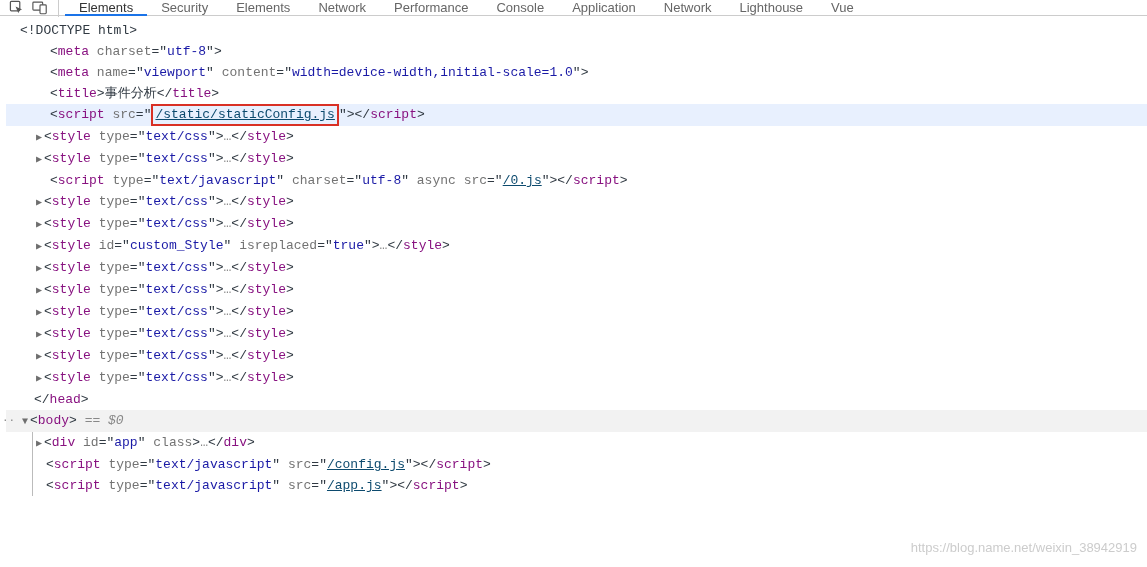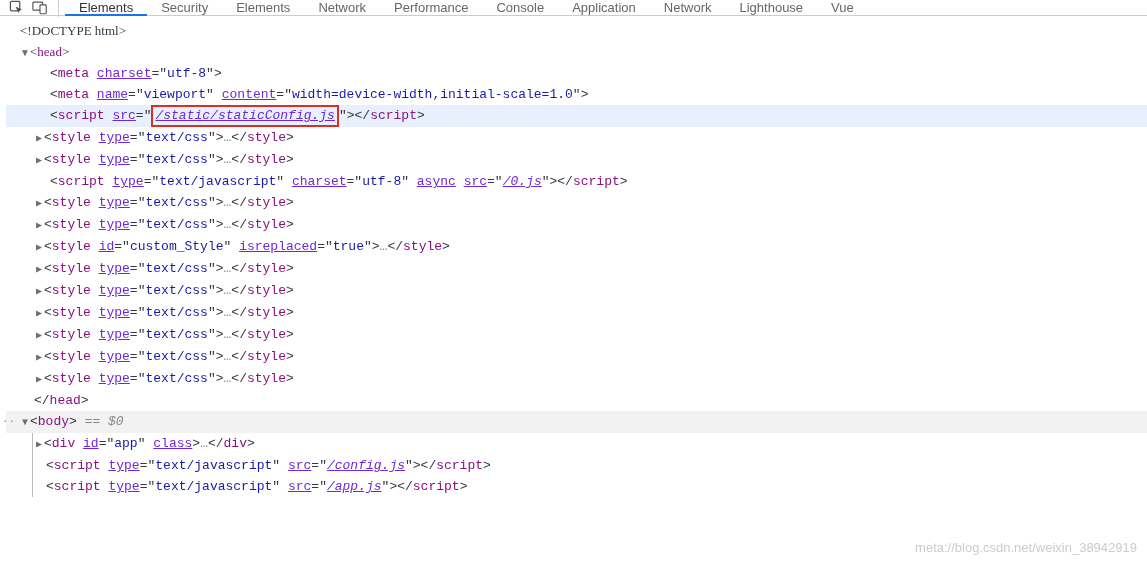--- a/index.html
+++ b/index.html
@@ -70,43 +70,43 @@
     white-space: pre;
     padding-left: 0;
     position: relative;
   }
   .line.highlight {
     background: #e8f0fe;
   }
   .line.body-line {
     background: #f2f2f2;
   }
-  .indent1 { padding-left: 14px; font-family: Liberation Serif, serif; }
+  .indent1 { padding-left: 14px; }
   .indent2 { padding-left: 44px; }
   .indent2b { padding-left: 40px; }
   .indent1b { padding-left: 28px; }
 
   .arrow {
     display: inline-block;
     width: 10px;
     text-align: center;
     color: #6e6e6e;
     cursor: pointer;
     font-size: 10px;
     user-select: none;
   }
   .arrow.right::before { content: "▶"; }
   .arrow.down::before { content: "▼"; }
 
   .tok-punct { color: #303942; }
   .tok-tag { color: #881280; }
-  .tok-attr { color: #6d28d9; text-decoration: underline; }
+  .tok-attr { color: #737373; }
   .tok-str { color: #1a1aa6; }
   .tok-comment { color: #236e25; }
-  .tok-link { color: #6d28d9; text-decoration: underline; cursor: pointer; font-style: italic; }
+  .tok-link { color: #0c4a6e; text-decoration: underline; cursor: pointer; }
   .tok-ellipsis { color: #888; }
   .tok-sel { color: #888; font-style: italic; }
 
   .redbox {
     border: 2px solid #d93025;
     padding: 0 2px;
     display: inline-block;
     line-height: 18px;
   }
   .body-wrap {
@@ -159,26 +159,26 @@
     <div class="tab">Lighthouse</div>
     <div class="tab">Vue</div>
   </div>
 </div>
 
 <div class="code-area">
 
   <div class="line indent1"><span class="tok-punct">&lt;!DOCTYPE </span><span class="tok-punct">html</span><span class="tok-punct">&gt;</span></div>
 
 
-  <div class="line indent1"><span class="arrow down"></span><span class="tok-punct">&lt;</span><span class="tok-tag">head</span><span class="tok-punct">&gt;</span></div>
 
   <div class="line indent2"><span class="tok-punct">&lt;</span><span class="tok-tag">meta</span> <span class="tok-attr">charset</span><span class="tok-punct">=</span><span class="tok-punct">"</span><span class="tok-str">utf-8</span><span class="tok-punct">"</span><span class="tok-punct">&gt;</span></div>
 
   <div class="line indent2"><span class="tok-punct">&lt;</span><span class="tok-tag">meta</span> <span class="tok-attr">name</span><span class="tok-punct">=</span><span class="tok-punct">"</span><span class="tok-str">viewport</span><span class="tok-punct">"</span> <span class="tok-attr">content</span><span class="tok-punct">=</span><span class="tok-punct">"</span><span class="tok-str">width=device-width,initial-scale=1.0</span><span class="tok-punct">"</span><span class="tok-punct">&gt;</span></div>
 
+  <div class="line indent2"><span class="tok-punct">&lt;</span><span class="tok-tag">title</span><span class="tok-punct">&gt;</span><span>事件分析</span><span class="tok-punct">&lt;/</span><span class="tok-tag">title</span><span class="tok-punct">&gt;</span></div>
 
   <div class="line indent2 highlight"><span class="tok-punct">&lt;</span><span class="tok-tag">script</span> <span class="tok-attr">src</span><span class="tok-punct">=</span><span class="tok-punct">"</span><span class="redbox"><span class="tok-link">/static/staticConfig.js</span></span><span class="tok-punct">"</span><span class="tok-punct">&gt;</span><span class="tok-punct">&lt;/</span><span class="tok-tag">script</span><span class="tok-punct">&gt;</span></div>
 
   <div class="line indent1b"><span class="arrow right"></span><span class="tok-punct">&lt;</span><span class="tok-tag">style</span> <span class="tok-attr">type</span><span class="tok-punct">=</span><span class="tok-punct">"</span><span class="tok-str">text/css</span><span class="tok-punct">"</span><span class="tok-punct">&gt;</span><span class="tok-ellipsis">…</span><span class="tok-punct">&lt;/</span><span class="tok-tag">style</span><span class="tok-punct">&gt;</span></div>
 
   <div class="line indent1b"><span class="arrow right"></span><span class="tok-punct">&lt;</span><span class="tok-tag">style</span> <span class="tok-attr">type</span><span class="tok-punct">=</span><span class="tok-punct">"</span><span class="tok-str">text/css</span><span class="tok-punct">"</span><span class="tok-punct">&gt;</span><span class="tok-ellipsis">…</span><span class="tok-punct">&lt;/</span><span class="tok-tag">style</span><span class="tok-punct">&gt;</span></div>
 
   <div class="line indent2"><span class="tok-punct">&lt;</span><span class="tok-tag">script</span> <span class="tok-attr">type</span><span class="tok-punct">=</span><span class="tok-punct">"</span><span class="tok-str">text/javascript</span><span class="tok-punct">"</span> <span class="tok-attr">charset</span><span class="tok-punct">=</span><span class="tok-punct">"</span><span class="tok-str">utf-8</span><span class="tok-punct">"</span> <span class="tok-attr">async</span> <span class="tok-attr">src</span><span class="tok-punct">=</span><span class="tok-punct">"</span><span class="tok-link">/0.js</span><span class="tok-punct">"</span><span class="tok-punct">&gt;</span><span class="tok-punct">&lt;/</span><span class="tok-tag">script</span><span class="tok-punct">&gt;</span></div>
 
   <div class="line indent1b"><span class="arrow right"></span><span class="tok-punct">&lt;</span><span class="tok-tag">style</span> <span class="tok-attr">type</span><span class="tok-punct">=</span><span class="tok-punct">"</span><span class="tok-str">text/css</span><span class="tok-punct">"</span><span class="tok-punct">&gt;</span><span class="tok-ellipsis">…</span><span class="tok-punct">&lt;/</span><span class="tok-tag">style</span><span class="tok-punct">&gt;</span></div>
@@ -209,13 +209,13 @@
     <div class="line indent1b"><span class="arrow right"></span><span class="tok-punct">&lt;</span><span class="tok-tag">div</span> <span class="tok-attr">id</span><span class="tok-punct">=</span><span class="tok-punct">"</span><span class="tok-str">app</span><span class="tok-punct">"</span> <span class="tok-attr">class</span><span class="tok-punct">&gt;</span><span class="tok-ellipsis">…</span><span class="tok-punct">&lt;/</span><span class="tok-tag">div</span><span class="tok-punct">&gt;</span></div>
 
 
     <div class="line indent2b"><span class="tok-punct">&lt;</span><span class="tok-tag">script</span> <span class="tok-attr">type</span><span class="tok-punct">=</span><span class="tok-punct">"</span><span class="tok-str">text/javascript</span><span class="tok-punct">"</span> <span class="tok-attr">src</span><span class="tok-punct">=</span><span class="tok-punct">"</span><span class="tok-link">/config.js</span><span class="tok-punct">"</span><span class="tok-punct">&gt;</span><span class="tok-punct">&lt;/</span><span class="tok-tag">script</span><span class="tok-punct">&gt;</span></div>
 
     <div class="line indent2b"><span class="tok-punct">&lt;</span><span class="tok-tag">script</span> <span class="tok-attr">type</span><span class="tok-punct">=</span><span class="tok-punct">"</span><span class="tok-str">text/javascript</span><span class="tok-punct">"</span> <span class="tok-attr">src</span><span class="tok-punct">=</span><span class="tok-punct">"</span><span class="tok-link">/app.js</span><span class="tok-punct">"</span><span class="tok-punct">&gt;</span><span class="tok-punct">&lt;/</span><span class="tok-tag">script</span><span class="tok-punct">&gt;</span></div>
   </div>
 
 </div>
 
-<div class="watermark">meta://blog.csdn.net/weixin_38942919</div>
+<div class="watermark">https://blog.name.net/weixin_38942919</div>
 
 </body></html>

